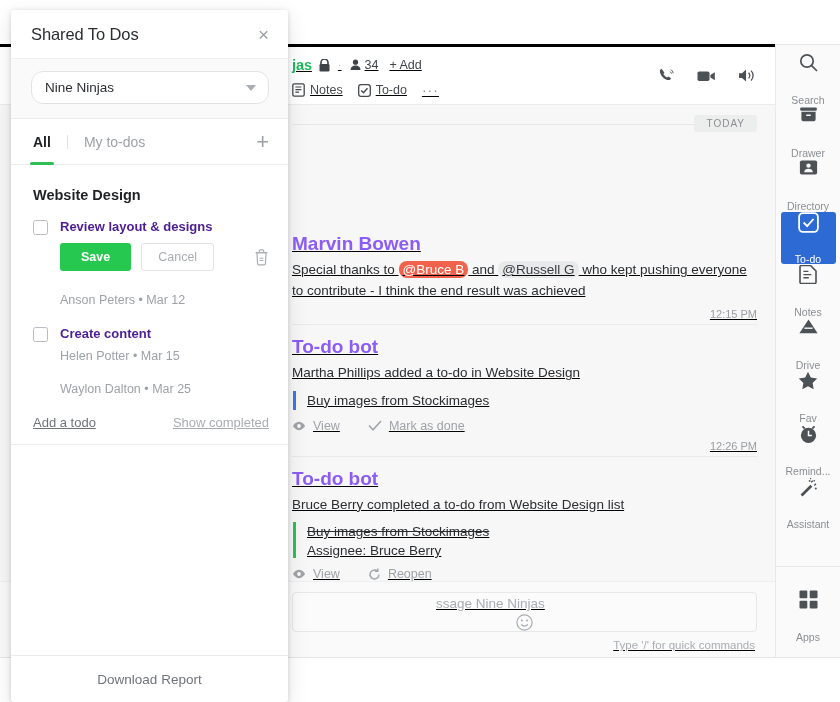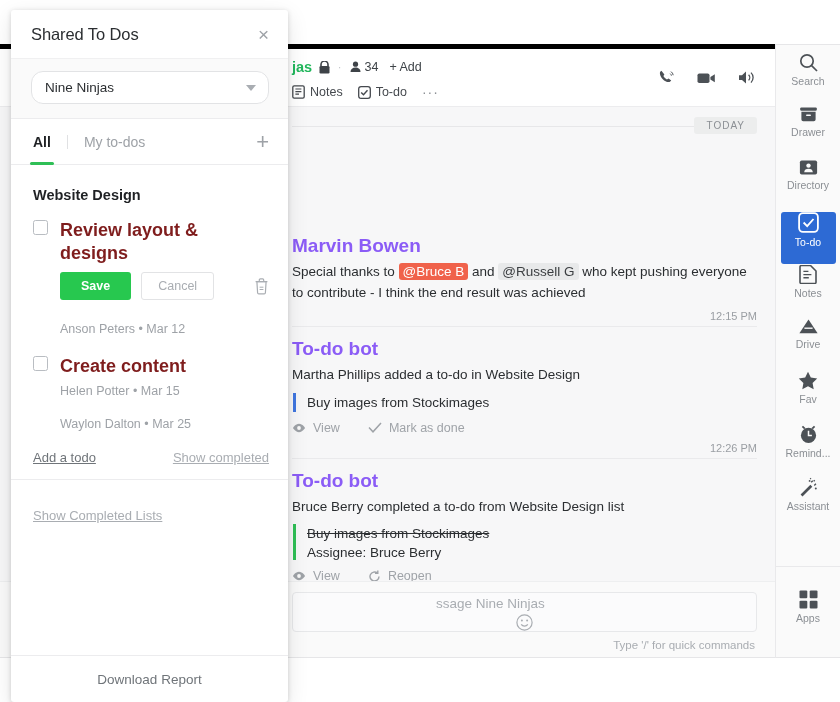--- a/index.html
+++ b/index.html
@@ -9,23 +9,23 @@
     font-family: "Liberation Sans", sans-serif;
     overflow: hidden;
   }
   .app { position: relative; width: 840px; height: 702px; background:#fff; }
 
   
   .chat {
     position: absolute; left: 0; top: 44px;
     width: 775px; height: 614px;
     background: #f7f7f8;
-    border-top: 5px solid #000000;
+    border-top: 3px solid #000000;
     border-bottom: 1px solid #e6e6e8;
-    display: flex; flex-direction: column;
+    display: flex; flex-direction: column; text-decoration: underline;
   }
   .chat-header {
     height: 58px; background:#fff; border-bottom: 1px solid #ececee;
     padding: 7px 18px 0 292px; position: relative; flex: none;
   }
   .ch-row1 { display:flex; align-items:center; height:22px; }
   .ch-name { color:#21b75c; font-weight:700; font-size:14.5px; letter-spacing:-0.1px;}
   .ch-lock { margin-left:7px; color:#3e4348; font-size:12px; line-height:1;}
   .ch-dot { margin:0 8px; color:#c2c5c9; font-size:11px; }
   .ch-members { display:flex; align-items:center; gap:4px; color:#3e4348; font-size:12.5px;}
@@ -39,21 +39,21 @@
   .today-wrap { display:flex; justify-content:center; margin-top:10px; position:relative; }
   .today-line { position:absolute; left:0; right:0; top:9px; height:1px; background:#e7e7e9; }
   .today-badge {
     position:absolute; right:0; top:0; background:#eceded; color:#8b8f94;
     font-size:10px; letter-spacing:1px; padding:3px 12px; border-radius:3px;
   }
 
   .msg { padding-top: 4px; }
   .msg-author { font-weight:700; font-size:19px; color:#8b5cf6; margin-bottom:5px;}
   .msg-body { font-size:13.5px; color:#2b2e31; line-height:1.52; }
-  .mention { padding:1px 4px; border-radius:3px; }
+  .mention { padding:1px 4px; border-radius:8px; }
   .mention-self { background:#f0624b; color:#ffffff; }
   .mention-other { background:#e8e9ea; color:#3b3e41; }
   .msg-time { text-align:right; font-size:11px; color:#9a9ea3; margin-top:7px;}
   .msg-sep { border-top:1px solid #eaeaec; margin-top:4px; }
 
   .todo-card { margin: 7px 0 0 1px; padding-left:11px; }
   .todo-card.blue { border-left:3px solid #3f76e0; }
   .todo-card.green { border-left:3px solid #2fbf56; }
   .todo-card-title { font-size:13.5px; color:#2b2e31; padding:2px 0; }
   .todo-card-title.done { text-decoration: line-through; color:#2b2e31; }
@@ -73,21 +73,21 @@
 
   
   .rail {
     position:absolute; right:0; top:44px; width:65px; height:614px;
     background:#fafafa; border-left:1px solid #e9e9eb;
     border-top:1px solid #e6e6e8; border-bottom:1px solid #e6e6e8;
     display:flex; flex-direction:column; align-items:center; padding-top:8px;
   }
   .rail-item {
     width:55px; height:52px; display:flex; flex-direction:column;
-    align-items:center; justify-content:flex-start; gap:4px; border-radius:3px; margin-bottom:1px;
+    align-items:center; justify-content:space-between; gap:4px; border-radius:3px; margin-bottom:1px;
     color:#4c5156;
   }
   .rail-item .rl { font-size:10.5px; color:#8b8f94; line-height:1;}
   .rail-item.active { background:#2d6ad4; color:#fff; }
   .rail-item.active .rl { color:#fff; }
   .rail-spacer { flex:1; }
   .rail-bottom { border-top:1px solid #e9e9eb; width:100%; display:flex; justify-content:center; padding:23px 0 14px;}
 
   
   .panel {
@@ -114,21 +114,21 @@
   .tab { font-size:14px; color:#9ea2a7; position:relative; height:46px; display:flex; align-items:center;}
   .tab.active { color:#1f2124; font-weight:700; }
   .tab.active::after { content:""; position:absolute; left:-3px; right:-3px; bottom:0; height:3px; background:#2fbf56; border-radius:2px;}
   .tab-div { width:1px; height:14px; background:#e0e1e3; margin:0 16px;}
   .tab-plus { margin-left:auto; color:#9ea2a7; font-size:22px; line-height:1; font-weight:300;}
 
   .panel-body { flex:1; overflow:hidden; padding:0 19px 0 22px; }
   .list-title { font-weight:700; font-size:14.5px; color:#1f2124; margin:22px 0 16px;}
   .todo-row { display:flex; gap:12px; align-items:flex-start; margin-bottom:6px;}
   .cbx { width:15px; height:15px; border:1.6px solid #b9bdc2; border-radius:2.5px; flex:none; margin-top:1px;}
-  .todo-text { font-weight:700; font-size:18px; color:#7f1d1d; line-height:1.25;}
+  .todo-text { font-weight:700; font-size:13px; color:#4c1d95; line-height:1.25;}
   .todo-meta { font-size:12.5px; color:#9ea2a7; margin:3px 0 19px 27px;}
   .edit-actions { display:flex; align-items:center; margin:8px 0 22px 27px; }
   .btn-save {
     background:#27c84f; color:#fff; font-weight:700; font-size:12.5px;
     border:none; border-radius:3px; padding:7px 21px; font-family:"Liberation Sans",sans-serif;
   }
   .btn-cancel {
     background:#fff; color:#a9adb2; font-size:12.5px; border:1px solid #e2e3e5;
     border-radius:3px; padding:6px 16px; margin-left:10px; font-family:"Liberation Sans",sans-serif;
   }
@@ -441,22 +441,19 @@
 
       <div class="todo-meta">Waylon Dalton  •  Mar 25</div>
 
       <div class="panel-footrow">
         <span class="lnk">Add a todo</span>
         <span class="lnk-muted">Show completed</span>
       </div>
 
       <div class="panel-divider"></div>
 
-      <div class="show-lists">
-        <span class="lnk-muted">Show Completed Lists</span>
-      </div>
     </div>
 
     <div class="panel-footer">
       <span>Download Report</span>
     </div>
   </div>
 </div>
 
 </body></html>

